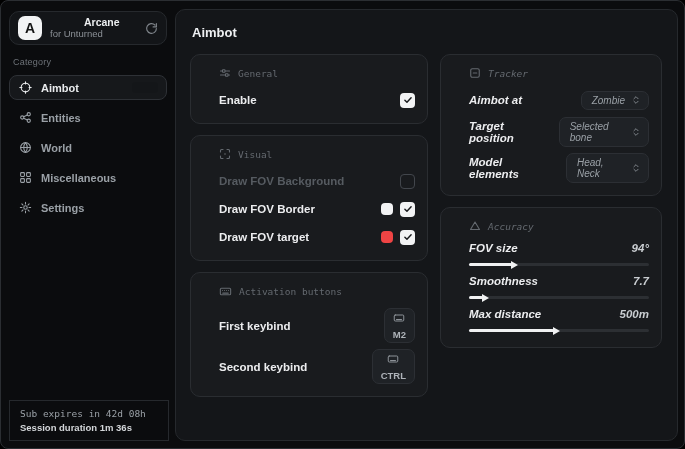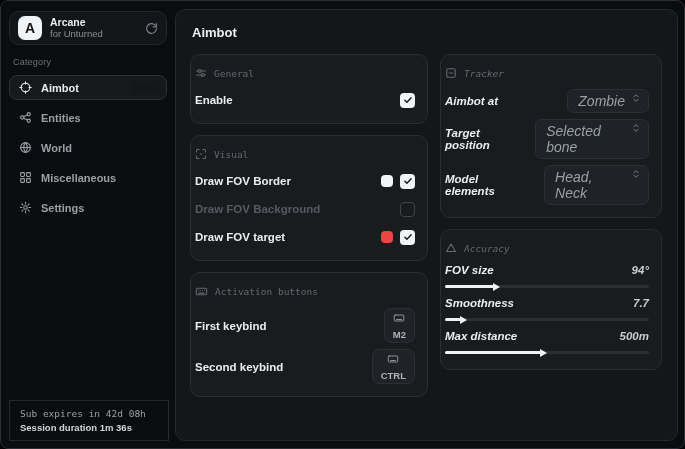--- a/index.html
+++ b/index.html
@@ -16,21 +16,21 @@
     display:flex; align-items:center; gap:8px;
     background:#131518; border:1px solid #26292d; border-radius:10px;
     padding:5px 8px; height:34px;
   }
   .logo-badge {
     width:24px; height:24px; border-radius:7px; background:#f2f3f4;
     color:#141414; font-weight:700; font-size:14px;
     display:flex; align-items:center; justify-content:center; flex:0 0 24px;
   }
   .logo-text { flex:1; line-height:1.1; }
-  .logo-name { color:#eceef0; font-size:10.5px; font-weight:700; }
+  .logo-name { color:#eceef0; font-size:10.5px; font-weight:700;margin-left:34px; }
   .logo-sub  { color:#8b9096; font-size:9.5px; }
   .refresh-btn { color:#7d8288; display:flex; align-items:center; cursor:pointer; }
   .category-label { color:#6d7278; font-size:9px; margin:12px 4px 8px 4px; letter-spacing:.2px; }
   .nav { display:flex; flex-direction:column; gap:5px; }
   .nav-item {
     display:flex; align-items:center; gap:9px; height:25px;
     padding:0 9px; border-radius:8px; color:#9aa0a6; font-size:11px; font-weight:600;
     border:1px solid transparent; cursor:pointer; position:relative;
   }
   .nav-item.active { background:#16181b; border-color:#2e3136; color:#e9ebed; }
@@ -48,21 +48,21 @@
     background:#141619; border:1px solid #26292d; border-radius:10px;
     padding:13px 14px; position:relative;
   }
   .page-title { color:#eef0f2; font-size:13px; font-weight:700; margin:2px 0 14px 2px; }
   .columns { display:flex; gap:12px; align-items:flex-start; }
   .col { display:flex; flex-direction:column; gap:11px; }
   .col-left  { width:238px; }
   .col-right { width:222px;font-style:italic; }
   .card {
     background:#191b1e; border:1px solid #2a2d31; border-radius:10px;
-    padding:10px 12px 12px 4px; width:100%;
+    padding:10px 12px 12px 28px; width:100%;
   }
   .card-title {
     display:flex; align-items:center; gap:7px;
     color:#64696f; font-family:"DejaVu Sans Mono", monospace; font-size:9.5px;
     margin:2px 0 10px 0;
   }
   .card-title .cicon { display:flex; align-items:center; color:#64696f; }
   .row {
     display:flex; align-items:center; justify-content:space-between;
     min-height:22px; margin-top:6px;gap:16px;
@@ -80,23 +80,23 @@
   .swatch { width:12px; height:12px; border-radius:4px; cursor:pointer; }
   
   .key-pill {
     display:flex; align-items:center; gap:5px;
     background:#1f2226; border:1px solid #2c2f34; border-radius:7px;
     padding:2.5px 8px; color:#aeb3b9; font-size:9.5px; font-weight:700; cursor:pointer;flex-direction:column;
   }
   .key-pill .kicon { display:flex; color:#8d9298; }
   
   .select-pill {
-    display:flex; align-items:flex-start; gap:6px;
+    display:flex; align-items:center; gap:6px;
     background:#1f2226; border:1px solid #2c2f34; border-radius:7px;
-    padding:3px 7px 3px 10px; color:#9aa0a6; font-size:14px; cursor:pointer;
+    padding:3px 7px 3px 10px; color:#9aa0a6; font-size:10px; cursor:pointer;
   }
   .select-pill .sicon { display:flex; color:#7d8288; }
   
   .slider-block { margin-top:9px; }
   .slider-head { display:flex; justify-content:space-between; align-items:flex-start; }
   .slider-value { color:#c9cdd1; font-size:11.5px; font-weight:600; }
   .slider-track {
     position:relative; height:3px; border-radius:2px; background:#2c2f33;
     margin:9px 0 3px 0; cursor:pointer;
   }
@@ -234,34 +234,34 @@
           <div class="card-title">
             <span class="cicon">
               <svg width="12" height="12" viewBox="0 0 24 24" fill="none" stroke="currentColor" stroke-width="2.2" stroke-linecap="round">
                 <path d="M3 8V5a2 2 0 0 1 2-2h3M16 3h3a2 2 0 0 1 2 2v3M21 16v3a2 2 0 0 1-2 2h-3M8 21H5a2 2 0 0 1-2-2v-3"></path>
                 <circle cx="12" cy="12" r="1.6" fill="currentColor" stroke="none"></circle>
               </svg>
             </span>
             <span>Visual</span>
           </div>
           <div class="row">
+            <span class="row-label disabled">Draw FOV Background</span>
+            <span class="row-right">
+              <span class="checkbox unchecked"></span>
+            </span>
+          </div>
+          <div class="row">
             <span class="row-label">Draw FOV Border</span>
             <span class="row-right">
               <span class="swatch" style="background:#f2f3f4;"></span>
               <span class="checkbox checked">
                 <svg width="10" height="10" viewBox="0 0 24 24" fill="none" stroke="currentColor" stroke-width="3.4" stroke-linecap="round" stroke-linejoin="round">
                     <polyline points="4.5 12.5 9.5 17.5 19.5 6.5"></polyline>
                   </svg>
               </span>
-            </span>
-          </div>
-          <div class="row">
-            <span class="row-label disabled">Draw FOV Background</span>
-            <span class="row-right">
-              <span class="checkbox unchecked"></span>
             </span>
           </div>
           <div class="row">
             <span class="row-label">Draw FOV target</span>
             <span class="row-right">
               <span class="swatch" style="background:#ef4444;"></span>
               <span class="checkbox checked">
                 <svg width="10" height="10" viewBox="0 0 24 24" fill="none" stroke="currentColor" stroke-width="3.4" stroke-linecap="round" stroke-linejoin="round">
                     <polyline points="4.5 12.5 9.5 17.5 19.5 6.5"></polyline>
                   </svg>

